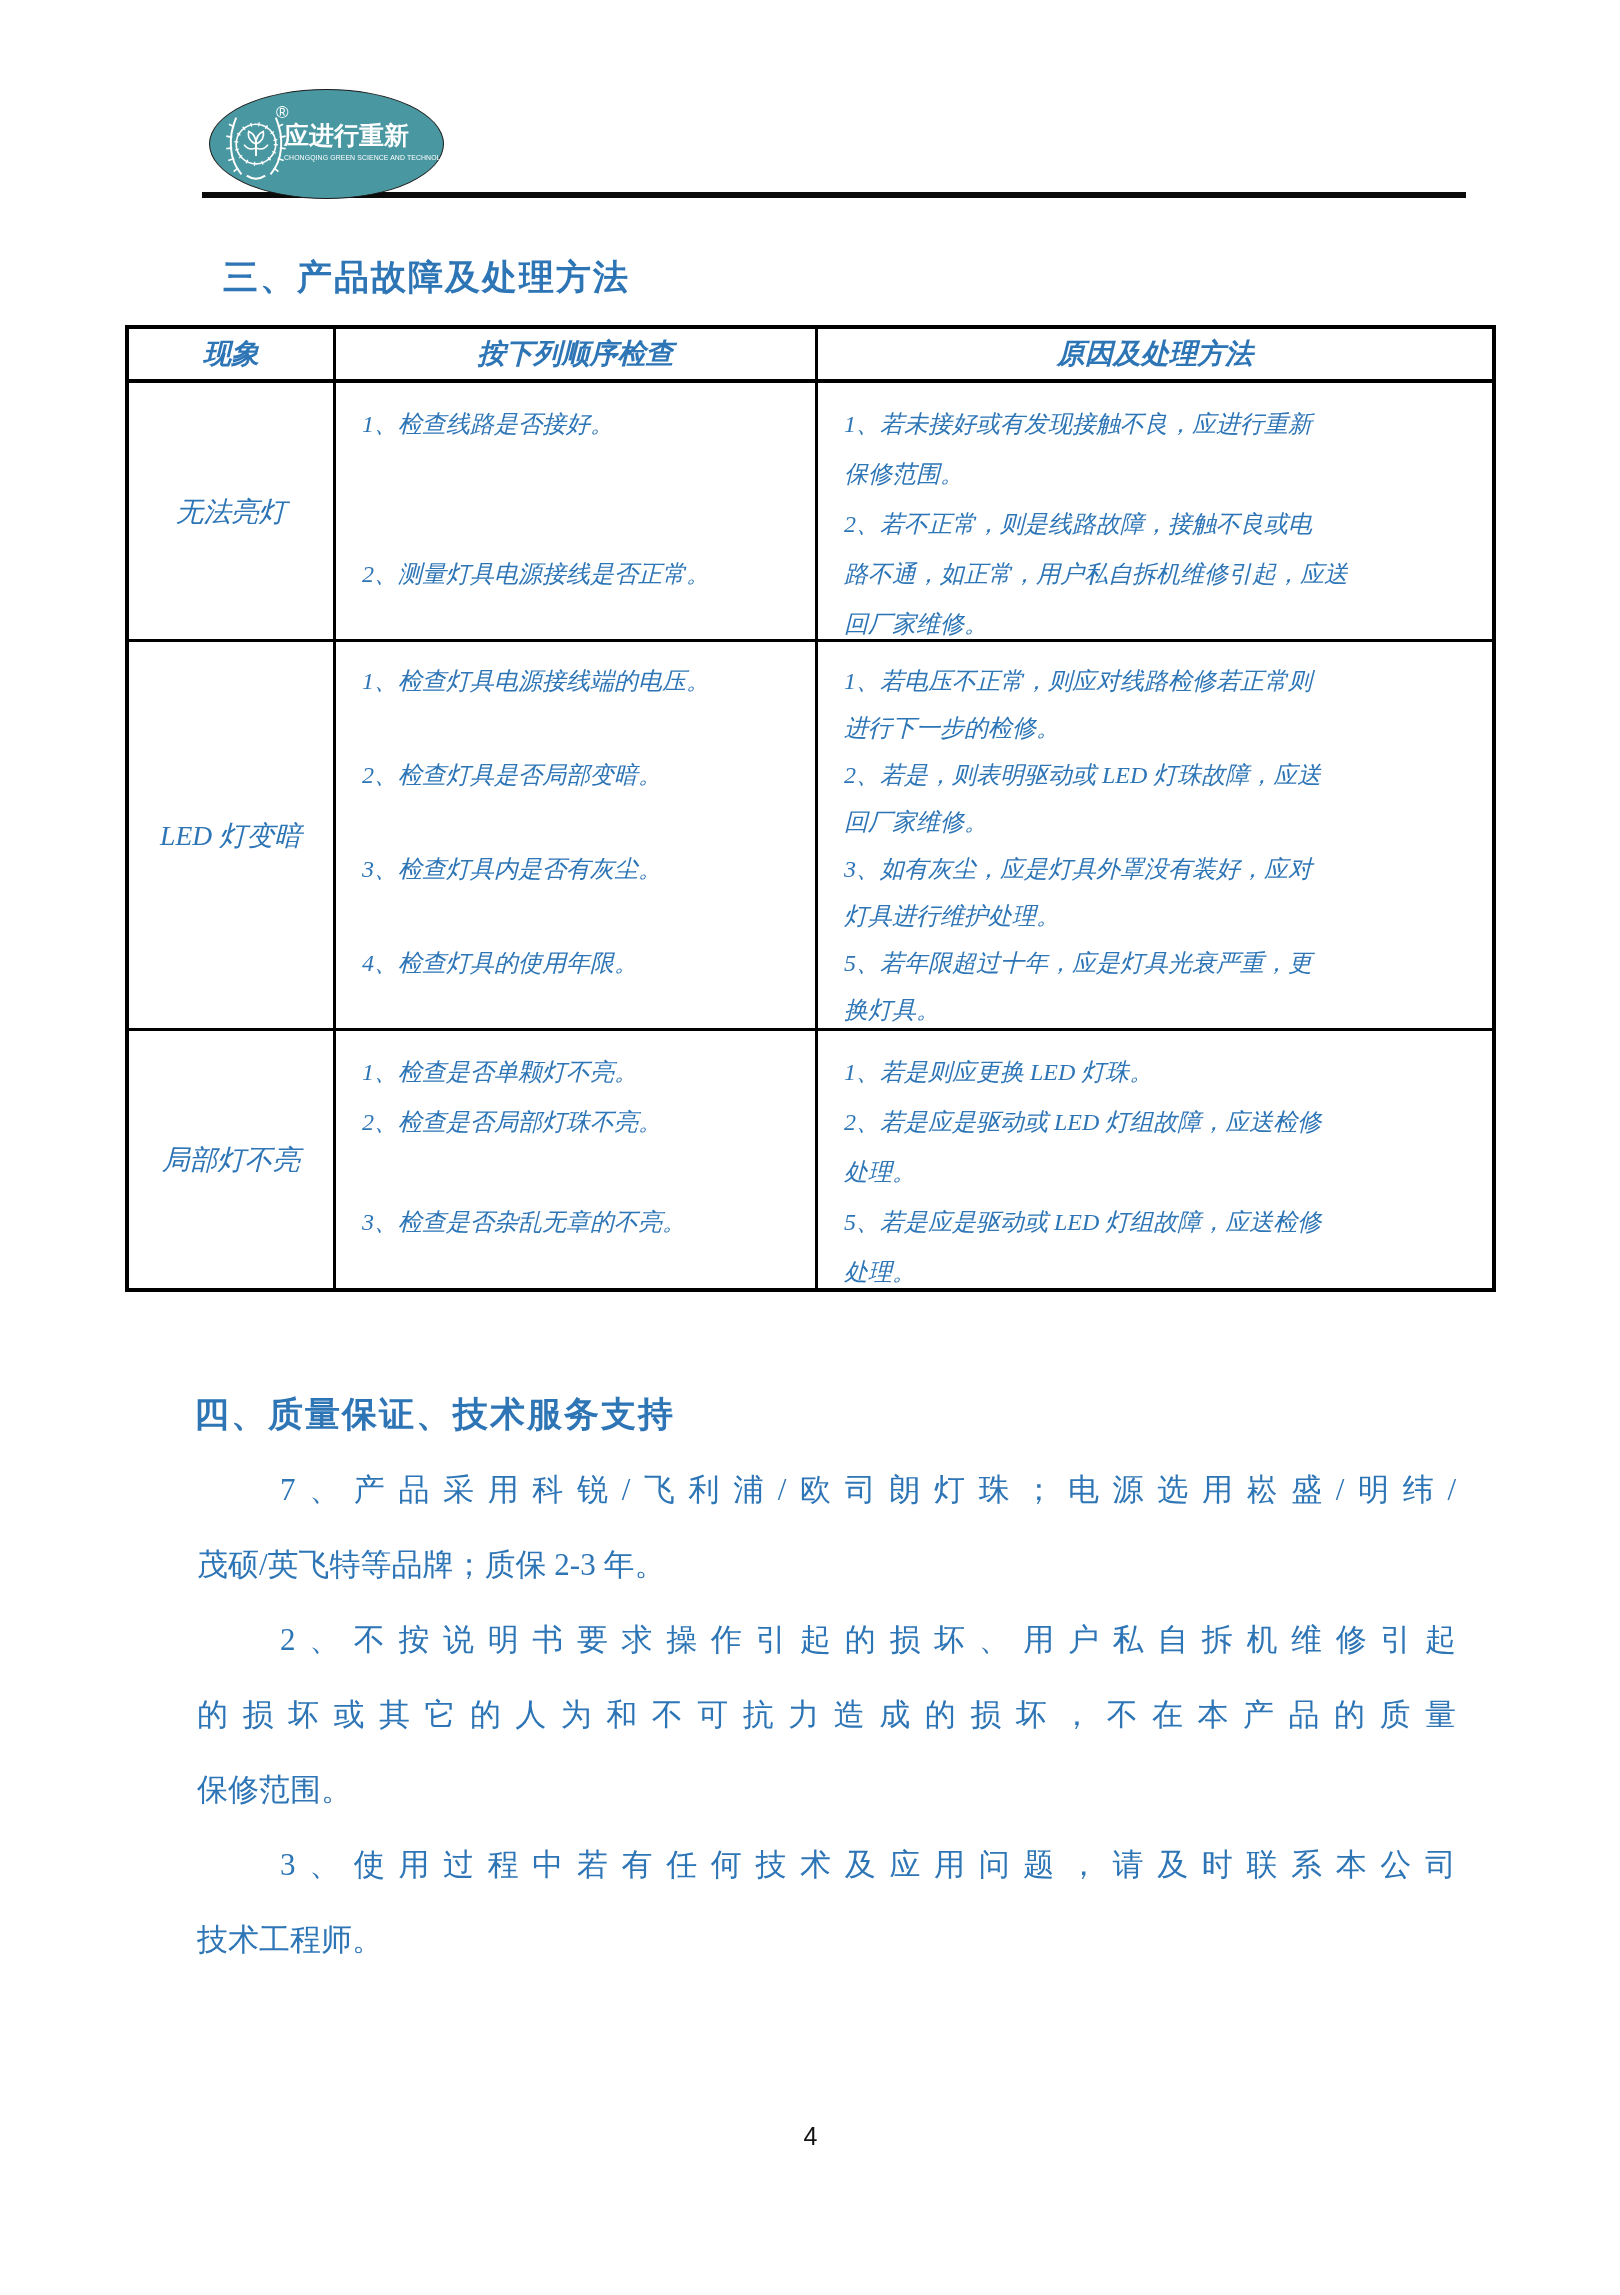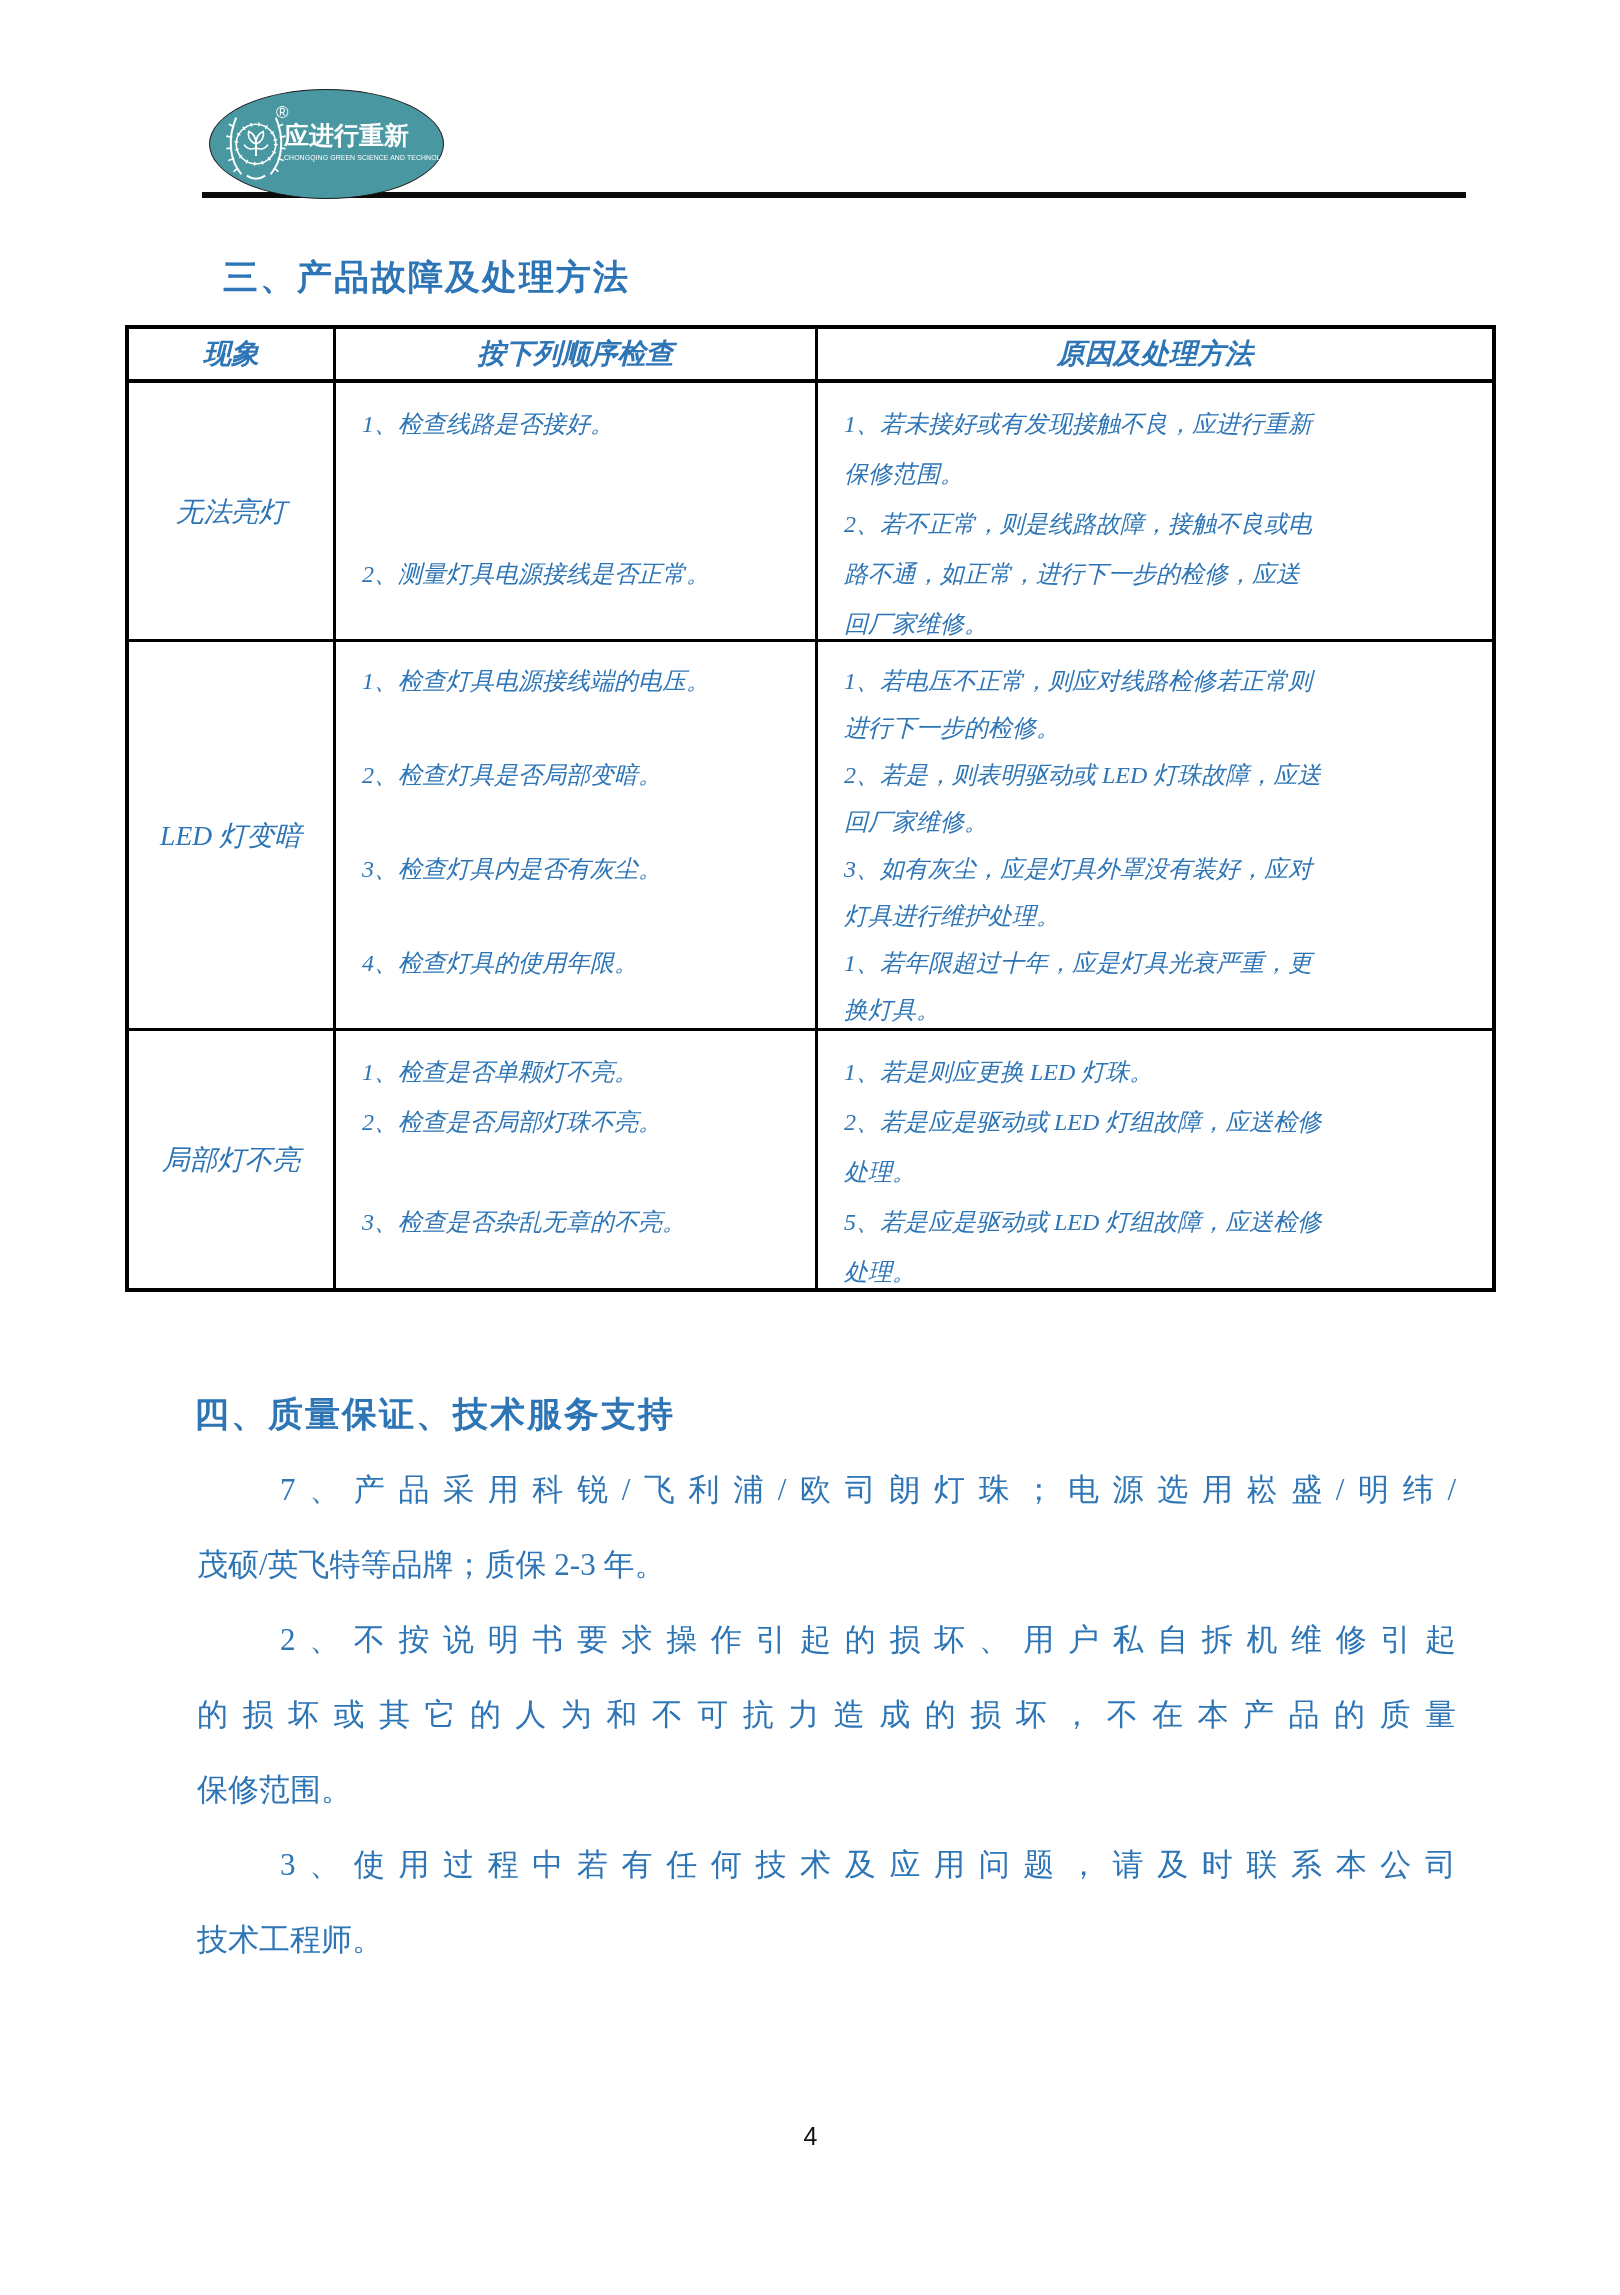--- a/index.html
+++ b/index.html
@@ -131,42 +131,42 @@
     <div class="cell">
         <div class="cl">1、检查线路是否接好。</div>
         <div class="cl"></div>
         <div class="cl"></div>
         <div class="cl">2、测量灯具电源接线是否正常。</div>
       </div>
     <div class="cell lastcol">
         <div class="cl">1、若未接好或有发现接触不良，应进行重新</div>
         <div class="cl">保修范围。</div>
         <div class="cl">2、若不正常，则是线路故障，接触不良或电</div>
-        <div class="cl">路不通，如正常，进行下一步的检修，应送</div>
+        <div class="cl">路不通，如正常，用户私自拆机维修引起，应送</div>
         <div class="cl">回厂家维修。</div>
       </div>
 
     <div class="ph r2">LED 灯变暗</div>
     <div class="cell r2">
         <div class="cl">1、检查灯具电源接线端的电压。</div>
         <div class="cl"></div>
         <div class="cl">2、检查灯具是否局部变暗。</div>
         <div class="cl"></div>
         <div class="cl">3、检查灯具内是否有灰尘。</div>
         <div class="cl"></div>
         <div class="cl">4、检查灯具的使用年限。</div>
       </div>
     <div class="cell r2 lastcol">
         <div class="cl">1、若电压不正常，则应对线路检修若正常则</div>
         <div class="cl">进行下一步的检修。</div>
         <div class="cl">2、若是，则表明驱动或 LED 灯珠故障，应送</div>
         <div class="cl">回厂家维修。</div>
         <div class="cl">3、如有灰尘，应是灯具外罩没有装好，应对</div>
         <div class="cl">灯具进行维护处理。</div>
-        <div class="cl">1、若年限超过十年，应是灯具光衰严重，更</div>
+        <div class="cl">5、若年限超过十年，应是灯具光衰严重，更</div>
         <div class="cl">换灯具。</div>
       </div>
 
     <div class="ph lastrow">局部灯不亮</div>
     <div class="cell lastrow">
         <div class="cl">1、检查是否单颗灯不亮。</div>
         <div class="cl">2、检查是否局部灯珠不亮。</div>
         <div class="cl"></div>
         <div class="cl">3、检查是否杂乱无章的不亮。</div>
       </div>

